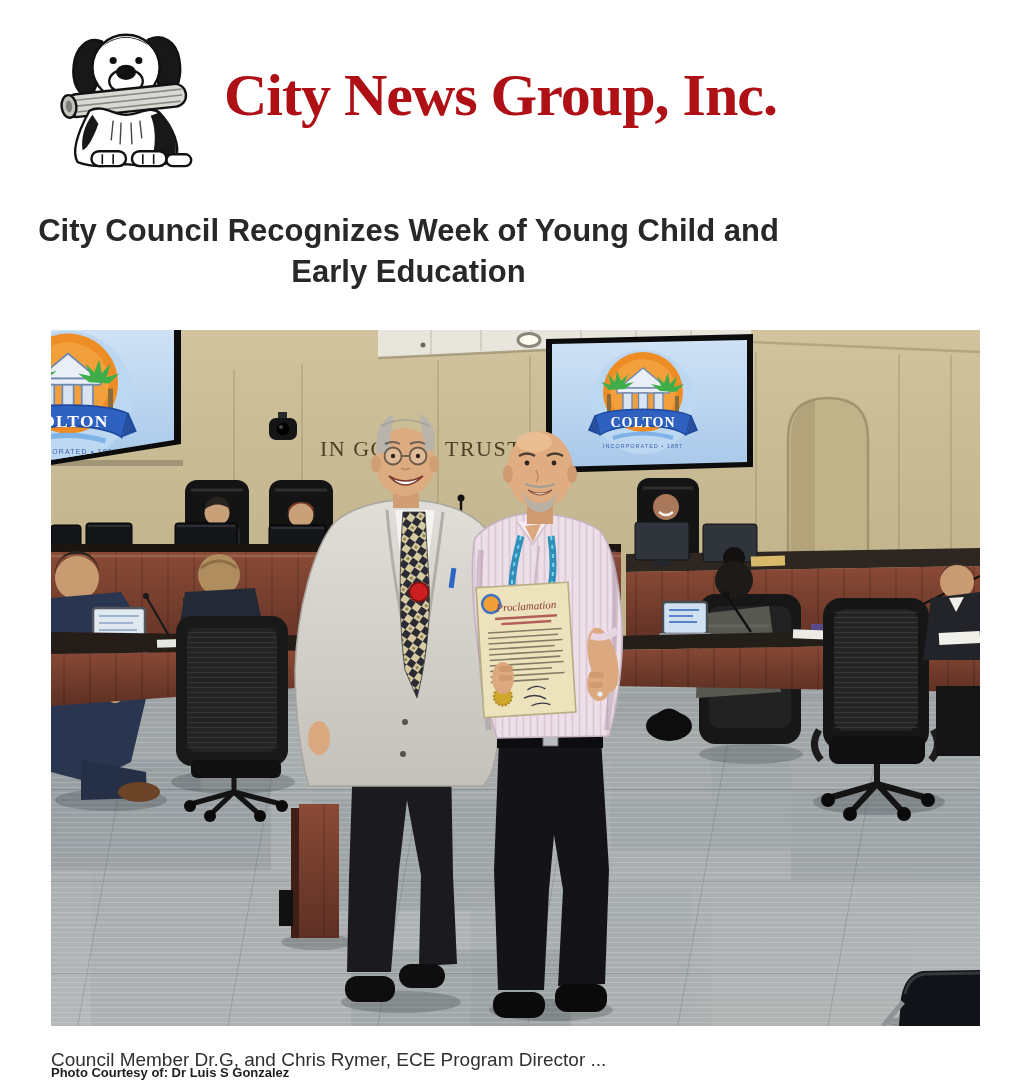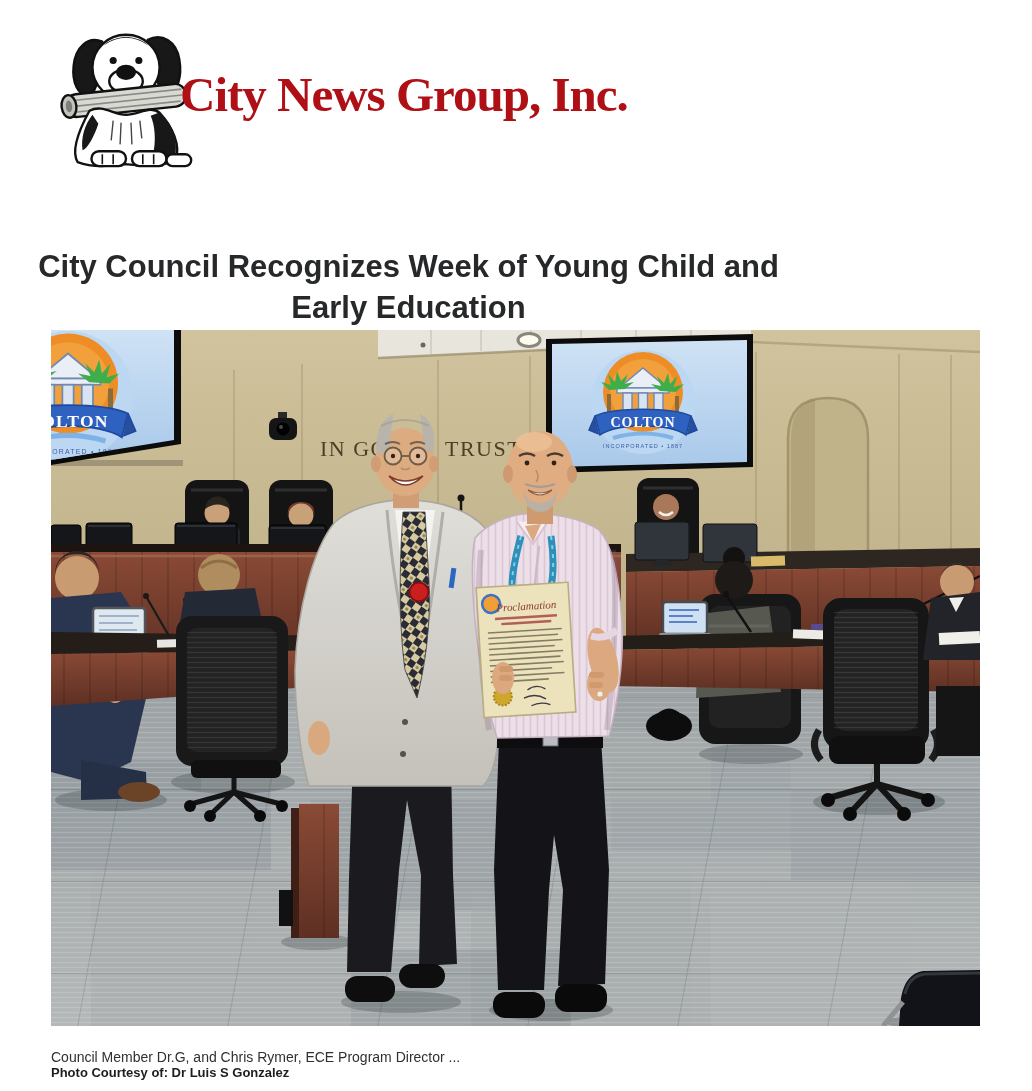--- a/index.html
+++ b/index.html
@@ -1,28 +1,28 @@
 <!DOCTYPE html>
 <html><head>
 <meta charset="utf-8">
 <style>
   html,body{margin:0;padding:0;background:#ffffff;}
   body{width:1032px;height:1091px;position:relative;overflow:hidden;
        font-family:"Liberation Sans", sans-serif;color:#222;}
   .logo-row{position:absolute;left:48px;top:12px;height:165px;display:flex;align-items:center;}
   .logo-dog{width:158px;height:158px;flex:0 0 auto;margin-right:-26px;}
-  .logo-text{font-family:"Liberation Serif", serif;font-weight:bold;font-size:49px;
-             color:#ae1016;letter-spacing:-1px;white-space:nowrap;line-height:1;}
-  .headline{position:absolute;top:210px;left:0;width:817px;text-align:center;margin-top:36px;}
+  .logo-text{font-family:"Liberation Serif", serif;font-weight:bold;font-size:60px;
+             color:#ae1016;letter-spacing:-1px;white-space:nowrap;line-height:1;margin-left:44px;}
+  .headline{position:absolute;top:210px;left:0;width:817px;text-align:center;}
   .headline h1{margin:0 auto;max-width:900px;font-size:31px;line-height:1.33;
                font-weight:bold;color:#26282a;}
   .photo-fig{position:absolute;left:51px;top:330px;width:929px;height:696px;margin:0;}
   .photo-fig svg{display:block;}
   .credit{position:absolute;left:51px;top:1029px;font-size:13px;font-weight:bold;color:#1d1d1d;margin-top:36px;}
-  .caption{position:absolute;left:51px;top:1049px;font-size:14px;color:#303030;}
+  .caption{position:absolute;left:51px;top:1049px;font-size:19px;color:#303030;}
   .scene-serif{font-family:"Liberation Serif", serif;}
 </style>
 </head>
 <body>
 
 <header class="logo-row">
   <svg class="logo-dog" viewBox="0 0 160 160">
     <g stroke="#111" stroke-width="2.4" fill="#fff" stroke-linejoin="round">
 
       <path d="M55 26 C40 20 28 32 26 50 C24 68 31 80 40 81 C48 80 51 64 53 50 Z" fill="#181818"></path>

